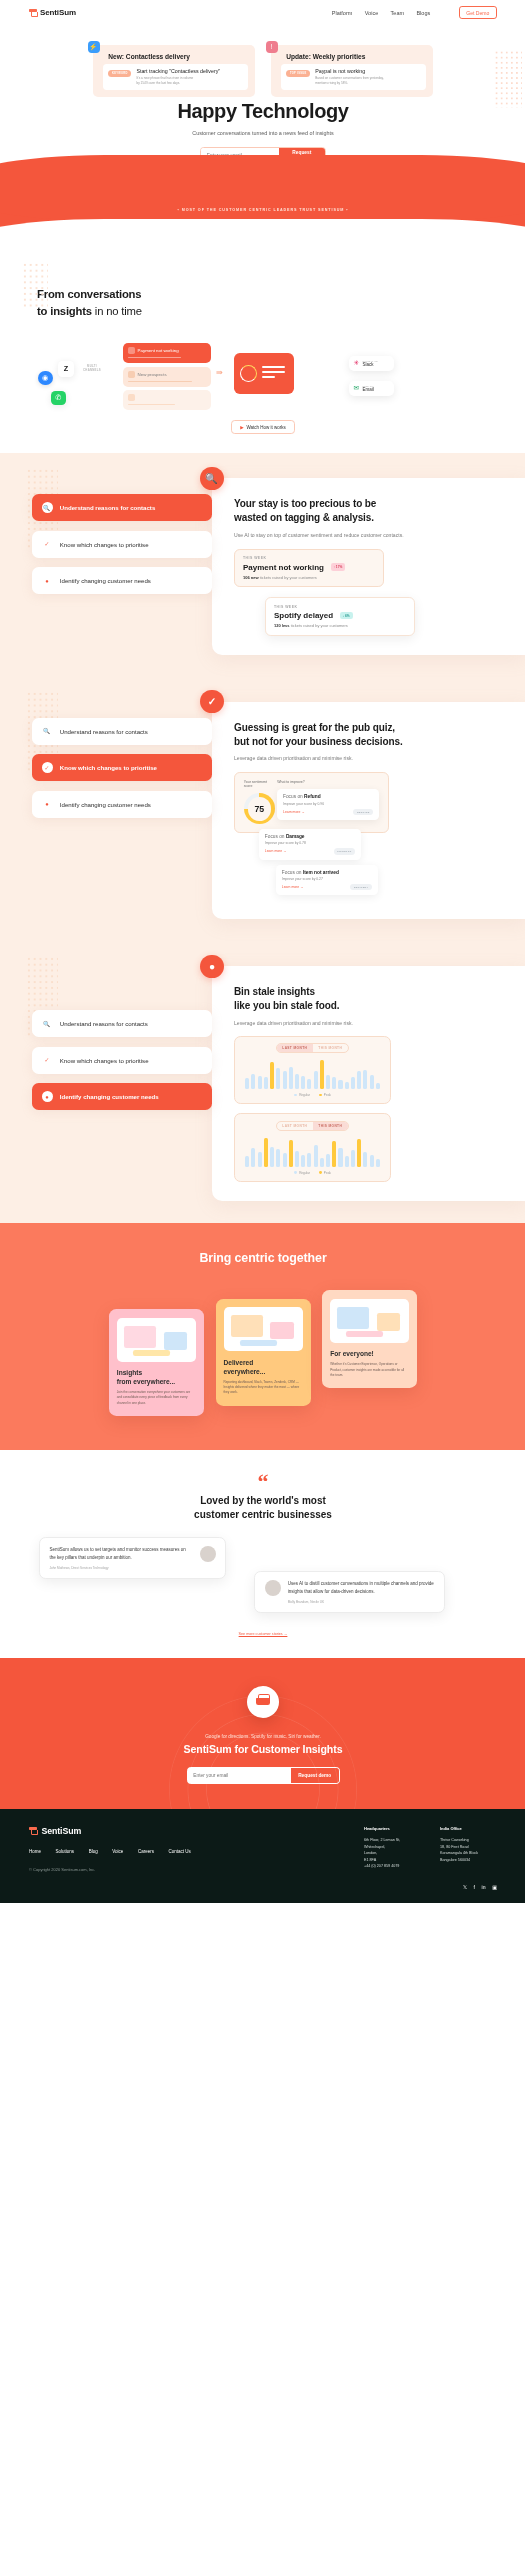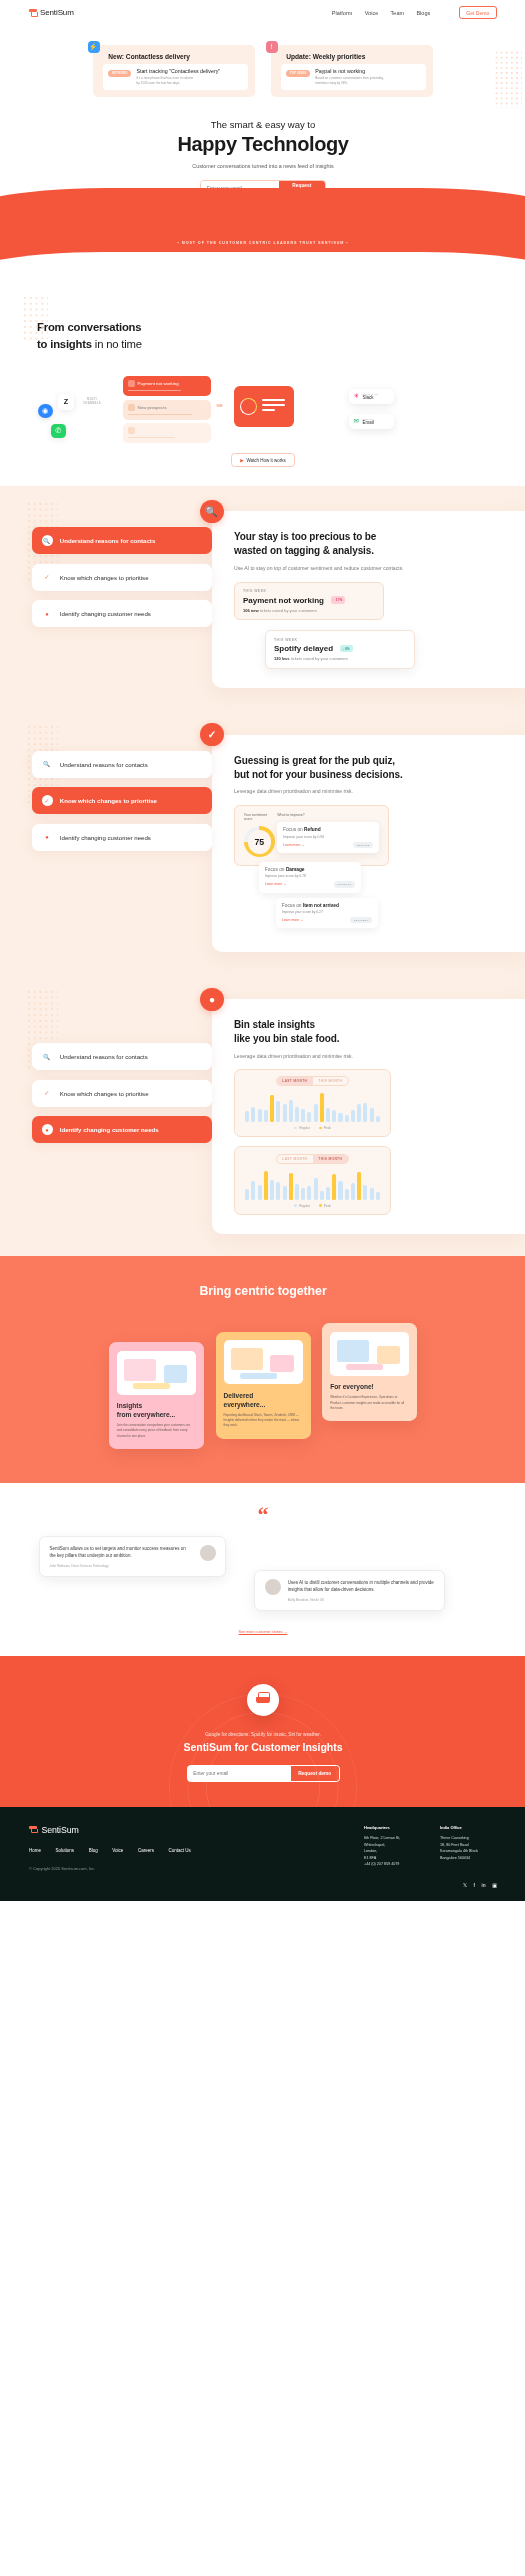--- a/index.html
+++ b/index.html
@@ -4,21 +4,21 @@
 <style>
   * { box-sizing: border-box; margin:0; padding:0; }
   body {
     width:526px; font-family:"Liberation Sans", sans-serif;
     background:#ffffff; color:#1b1b1b; overflow-x:hidden;
   }
   .wrap { width:526px; position:relative; }
 
   
   .nav { height:25px; display:flex; align-items:center; padding:0 29px; position:relative; z-index:20;}
-  .brand { display:flex; align-items:center; gap:2.9px; font-size:8px; font-weight:400; color:#1b1b1b; letter-spacing:-0.1px;}
+  .brand { display:flex; align-items:center; gap:2.9px; font-size:8px; font-weight:700; color:#1b1b1b; letter-spacing:-0.1px;}
   .brand .logo { width:8px; height:8px; position:relative; }
   .brand .logo::before{content:"";position:absolute;left:0;top:0.7px;width:8px;height:2.9px;background:#fa6a4d;border-radius:0.7px;}
   .brand .logo::after{content:"";position:absolute;left:1.5px;top:3.7px;width:5.1px;height:3.7px;border:0.9px solid #fa6a4d;border-top:none;border-radius:0 0 1.5px 1.5px;}
   .nav-links{margin-left:auto;display:flex;align-items:center;gap:12.4px;}
   .nav-links a{font-size:5.5px;color:#4a4a4a;text-decoration:none;}
   .btn-demo{margin-left:16px;border:0.7px solid #fa6a4d;color:#fa6a4d;border-radius:2.9px;font-size:5.1px;padding:2.9px 6.6px;background:transparent;cursor:pointer;}
 
   
   .hero{position:relative;padding-top:4.4px;text-align:center;padding-bottom:25px;}
   .dots-r{position:absolute;right:4.4px;top:25px;width:28px;height:58px;
@@ -237,21 +237,20 @@
           <div class="tagpill">TOP ISSUE</div>
           <div class="txt">
             <b>Paypal is not working</b>
             <span>Based on customer conversations from yesterday,</span>
             <span>mentions rising by 58%.</span>
           </div>
         </div>
       </div>
     </div>
 
-    <h5>The smart &amp; easy way to</h5>
     <h1>Happy Technology</h1>
     <p class="sub">Customer conversations turned into a news feed of insights</p>
     <div class="emailbar">
       <input placeholder="Enter your email" style="">
       <button>Request demo</button>
     </div>
   </div>
 
   <div class="band">
     <div class="band-inner">
@@ -574,20 +573,24 @@
             <div class="s3" style="background:#ffd0d9"></div>
           </div>
         <h4><span>For everyone!</span></h4>
         <p>Whether it's Customer Experience, Operations or Product, customer insights are made accessible for all the team.</p>
       </div>
     </div>
   </div>
 
   <div class="testi">
     <div class="quotemark">“</div>
+    <h2>
+      <span>Loved by the world's most</span><br>
+      <span>customer centric businesses</span>
+    </h2>
     <div class="tcards">
       <div class="tcard" style="left:39px;top:0;width:187px;">
         <div>
           <div class="q">SentiSum allows us to set targets and monitor success measures on the key pillars that underpin our ambition.</div>
           <div class="who">John Mathews, Direct Services Technology</div>
         </div>
         <div class="av"></div>
       </div>
       <div class="tcard" style="left:254px;top:34px;width:191px;">
         <div class="av"></div>

